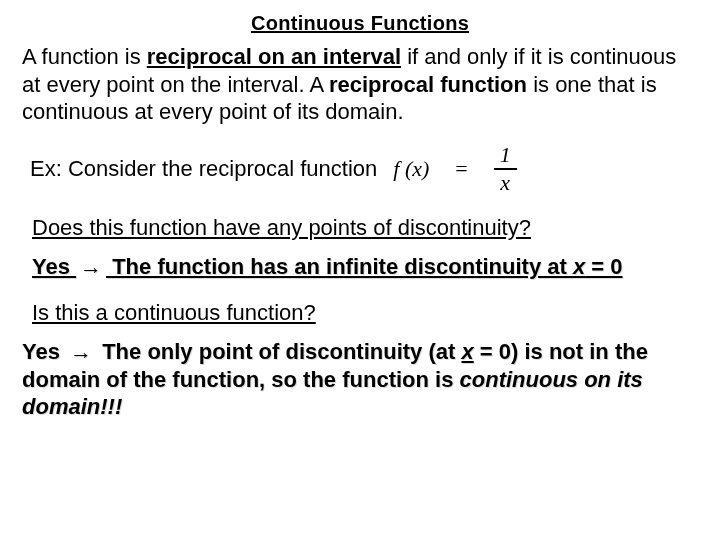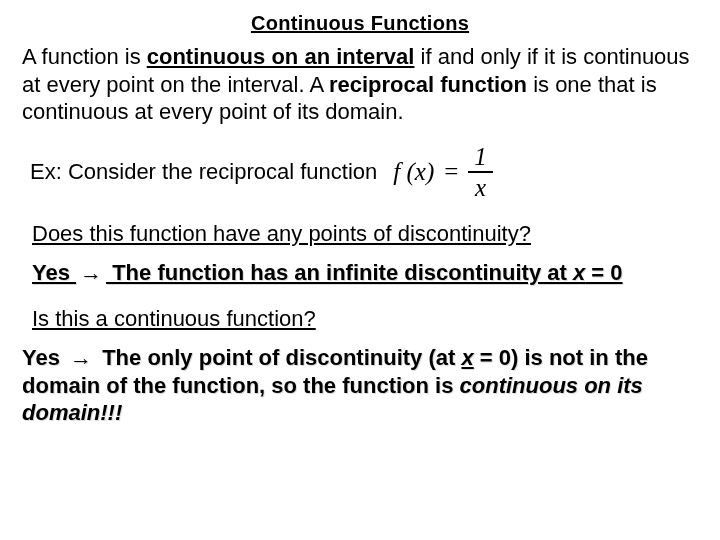--- a/index.html
+++ b/index.html
@@ -52,24 +52,24 @@
     gap: 10px;
     margin: 0 0 20px 8px;
   }
   .ex-row .lead {
     font-size: 22px;
     line-height: 1.25;
     white-space: nowrap;
   }
   .formula {
     font-family: "Times New Roman", Times, serif;
-    font-size: 25px;
+    font-size: 22px;
     display: flex;
     align-items: center;
-    gap: 10px;
+    gap: 26px;
     padding-left: 6px;
     white-space: nowrap;
   }
   .formula .fx {
     font-style: italic;
   }
   .frac {
     display: inline-flex;
     flex-direction: column;
     align-items: center;
@@ -85,21 +85,21 @@
   .gap-sm { margin-bottom: 12px; }
 </style>
 </head>
 <body>
 
 <div class="slide">
 
   <div class="title">Continuous Functions</div>
 
   <div class="p">
-    <span>A function is </span><span class="b u">continuous on an interval</span><span> if and only if it is continuous at every point on the interval.  A </span><span class="b">reciprocal function</span><span> is one that is continuous at every point of its domain.</span>
+    <span>A function is </span><span class="b u">reciprocal on an interval</span><span> if and only if it is continuous at every point on the interval.  A </span><span class="b">reciprocal function</span><span> is one that is continuous at every point of its domain.</span>
   </div>
 
   <div class="ex-row">
     <div class="lead">Ex: Consider the reciprocal function</div>
     <div class="formula">
       <span class="fx">f (x)</span>
       <span>=</span>
       <span class="frac">
         <span class="num">1</span>
         <span class="bar"></span>

